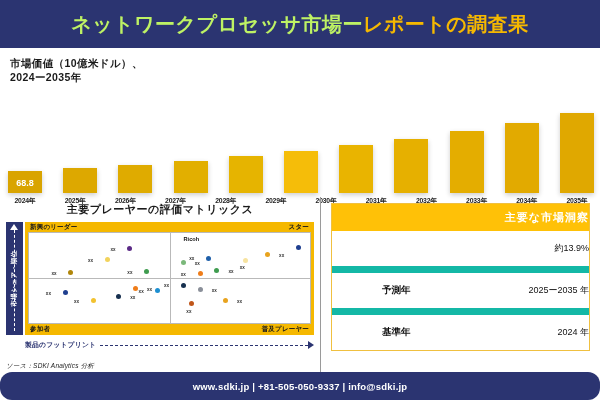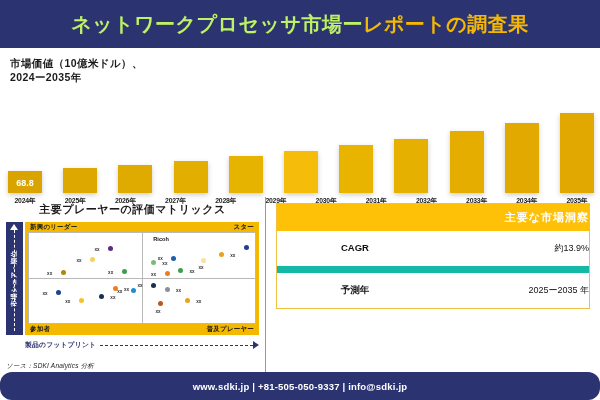--- a/index.html
+++ b/index.html
@@ -54,21 +54,21 @@
     width:34px;text-align:center;font-size:6.8px;font-weight:600;color:#222;
     letter-spacing:-.2px;
   }
 
   
   .lower{
     position:absolute;top:197px;left:0;right:0;height:175px;
     display:flex;
   }
   .panel-left{
-    width:266px;box-sizing:border-box;padding:2px 6px 0 6px;
+    width:321px;box-sizing:border-box;padding:2px 6px 0 6px;
     border-right:1px solid #9a9a9a;position:relative;
   }
   .panel-right{flex:1;box-sizing:border-box;padding:6px 10px 0 10px;}
 
   .matrix-title{
     text-align:center;font-size:11px;font-weight:600;color:#1a1a1a;
     letter-spacing:.5px;padding:3px 0 5px 0;
   }
   .matrix-wrap{position:relative;height:132px;}
   .vaxis{
@@ -301,27 +301,30 @@
     </div>
 
     <div class="source">ソース：SDKI Analytics 分析</div>
   </div>
 
   <div class="panel-right">
     <div class="ins-card">
       <div class="ins-head">主要な市場洞察</div>
       <div id="insRows">
           <div class="ins-row">
-            <div class="ins-key">CAGR</div>
             <div class="ins-val">約13.9%</div>
           </div>
           <div class="ins-row">
             <div class="ins-key">予測年</div>
             <div class="ins-val">2025ー2035 年</div>
           </div>
+          <div class="ins-row">
+            <div class="ins-key">基準年</div>
+            <div class="ins-val">2024 年</div>
+          </div>
         </div>
     </div>
   </div>
 </div>
 
 <div class="footer">
   <div class="footer-text">www.sdki.jp | +81-505-050-9337 | info@sdki.jp</div>
 </div>
 
 </body></html>

